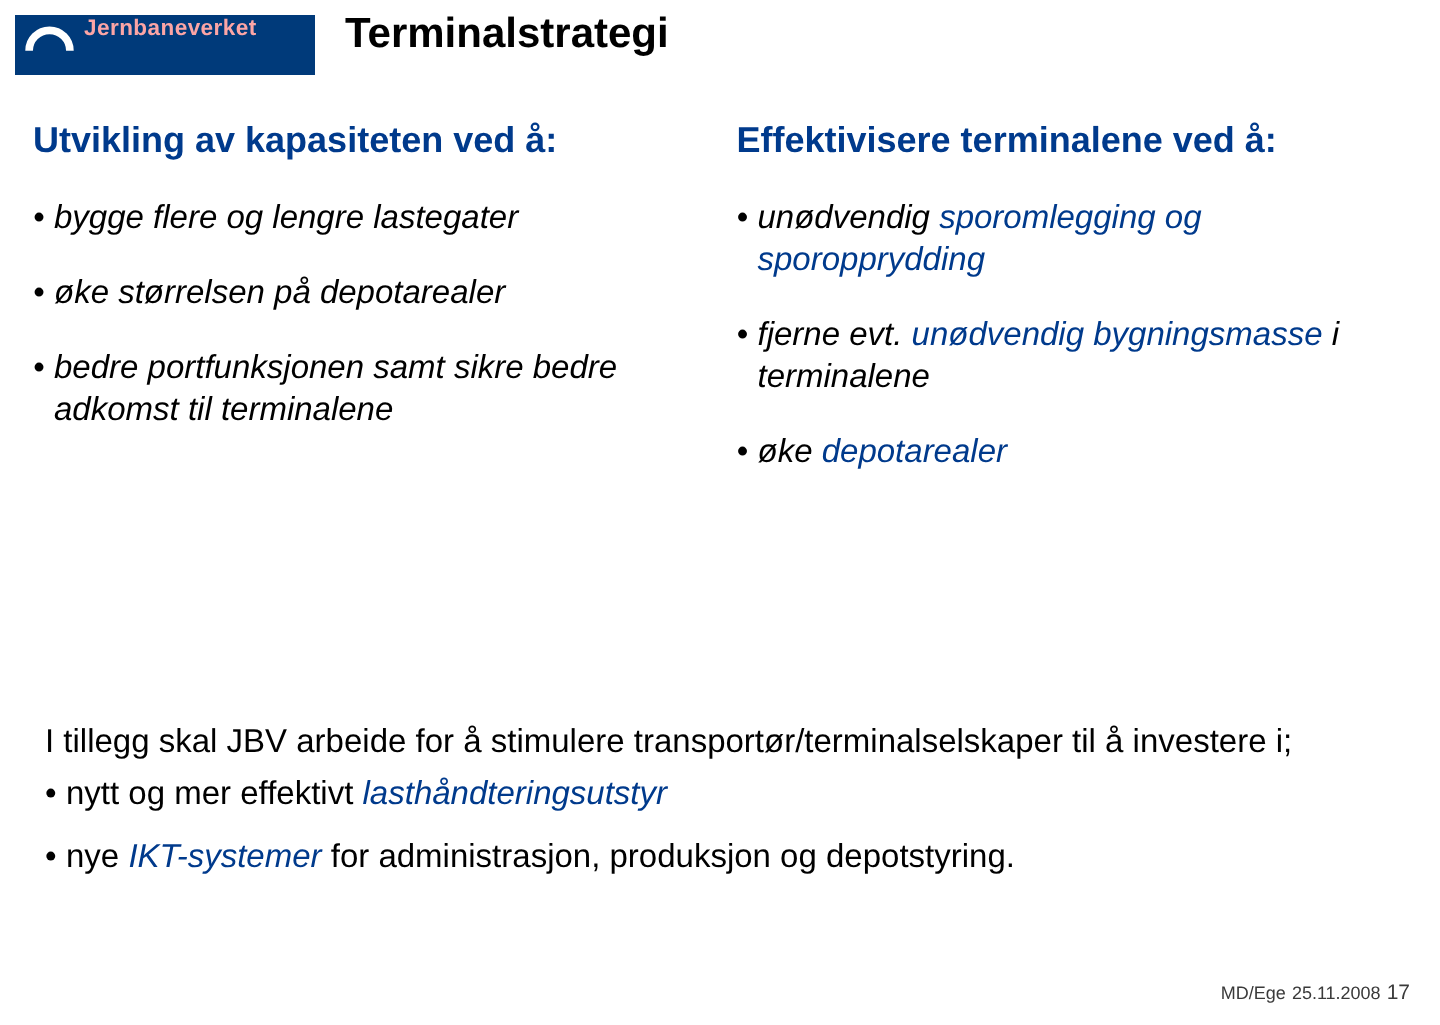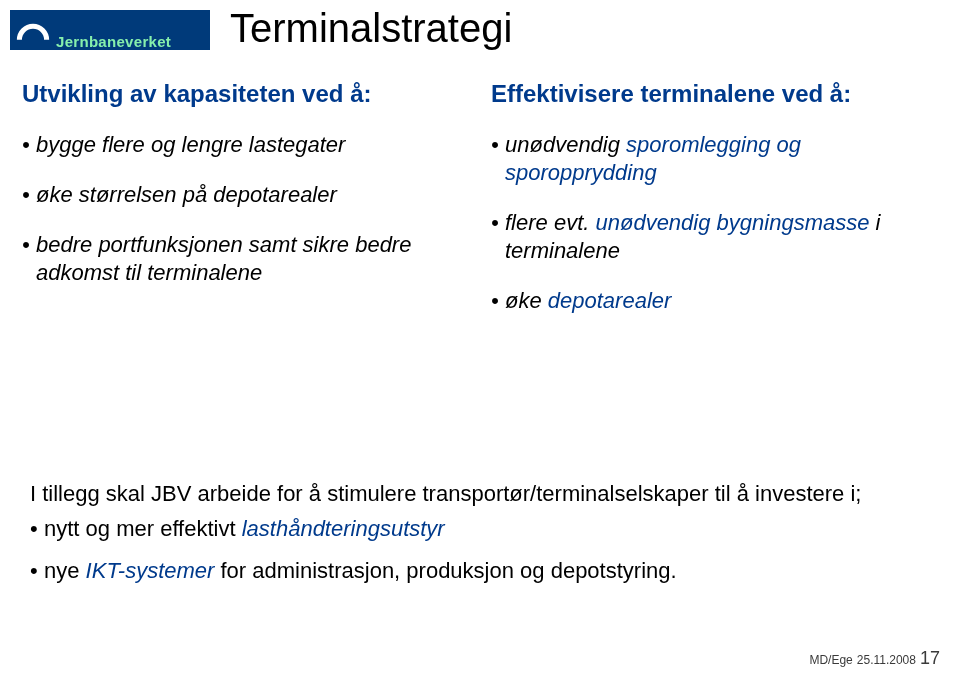--- a/index.html
+++ b/index.html
@@ -1,36 +1,36 @@
 <!DOCTYPE html>
 <html><head>
 <meta charset="utf-8">
 <style>
   * { box-sizing: border-box; margin: 0; padding: 0; }
   html, body { width: 960px; height: 683px; font-family: Arial, Helvetica, sans-serif; background: #fff; color: #000; }
   .slide { position: relative; width: 960px; height: 683px; padding: 0; }
-  .logo-bar { position: absolute; top: 10px; left: 10px; width: 200px; height: 40px; background: #003a7a; color: #86efac; display: flex; align-items: flex-end; padding-left: 6px; }
+  .logo-bar { position: absolute; top: 10px; left: 10px; width: 200px; height: 40px; background: #003a7a; color: #fca5a5; display: flex; align-items: flex-start; padding-left: 6px; }
   .logo-bar .icon { width: 34px; height: 34px; display:inline-block; margin-right:6px; }
   .logo-bar .brand { font-weight: bold; font-size: 15px; letter-spacing: 0.3px; }
-  .title { position: absolute; top: 6px; left: 230px; font-size: 40px; font-weight: normal; color: #000; }
+  .title { position: absolute; top: 6px; left: 230px; font-size: 28px; font-weight: bold; color: #000; }
   .cols { position: absolute; top: 80px; left: 22px; right: 30px; display: flex; gap: 30px; }
   .col { flex: 1; }
   .col-head { color: #003a8c; font-size: 24px; font-weight: bold; margin-bottom: 22px; line-height: 1.2; }
   .list { list-style: none; }
   .list li { font-size: 22px; line-height: 1.28; color: #000; margin-bottom: 22px; position: relative; padding-left: 14px; font-style: italic; }
   .list li::before { content: "•"; position: absolute; left: 0; top: 0; }
   .list li .accent { color: #003a8c; }
   .bottom-box { position: absolute; top: 480px; left: 30px; right: 30px; }
   .bottom-box .lead { font-size: 22px; color: #000; margin-bottom: 6px; line-height: 1.25; }
   .sub-list { list-style: none; margin-left: 0; }
   .sub-list li { font-size: 22px; color: #000; line-height: 1.4; position: relative; padding-left: 14px; margin-bottom: 12px; }
   .sub-list li::before { content: "•"; position: absolute; left: 0; top: 0; }
   .sub-list li .accent-i { color: #003a8c; font-style: italic; }
   .footer { position: absolute; bottom: 14px; right: 20px; font-size: 12px; color: #3a3a3a; display:flex; gap:4px; align-items:baseline; }
-  .footer .page { font-size: 18px; margin-top: 27px; }
+  .footer .page { font-size: 14px; margin-top: 27px; }
 </style>
 </head>
 <body>
 
 <div class="slide">
 
   <div class="logo-bar">
     <span class="icon">
       <svg viewBox="0 0 40 40" width="34" height="34">
         <path d="M4 28 A16 16 0 0 1 36 28" stroke="#fff" stroke-width="6" fill="none" stroke-linecap="butt"></path>
@@ -48,21 +48,21 @@
       <ul class="list">
         <li>bygge flere og lengre lastegater</li>
         <li>øke størrelsen på depotarealer</li>
         <li>bedre portfunksjonen samt sikre bedre adkomst til terminalene</li>
       </ul>
     </div>
     <div class="col">
       <div class="col-head">Effektivisere terminalene ved å:</div>
       <ul class="list">
         <li><span>unødvendig </span><span class="accent">sporomlegging og sporopprydding</span><span></span></li>
-        <li><span>flere evt. </span><span class="accent">unødvendig bygningsmasse</span><span> i terminalene</span></li>
+        <li><span>fjerne evt. </span><span class="accent">unødvendig bygningsmasse</span><span> i terminalene</span></li>
         <li><span>øke </span><span class="accent">depotarealer</span><span></span></li>
       </ul>
     </div>
   </div>
 
   <div class="bottom-box">
     <div class="lead">I tillegg skal JBV arbeide for å stimulere transportør/terminalselskaper til å investere i;</div>
     <ul class="sub-list">
       <li><span>nytt og mer effektivt </span><span class="accent-i">lasthåndteringsutstyr</span><span></span></li>
       <li><span>nye </span><span class="accent-i">IKT-systemer</span><span> for administrasjon, produksjon og depotstyring.</span></li>

